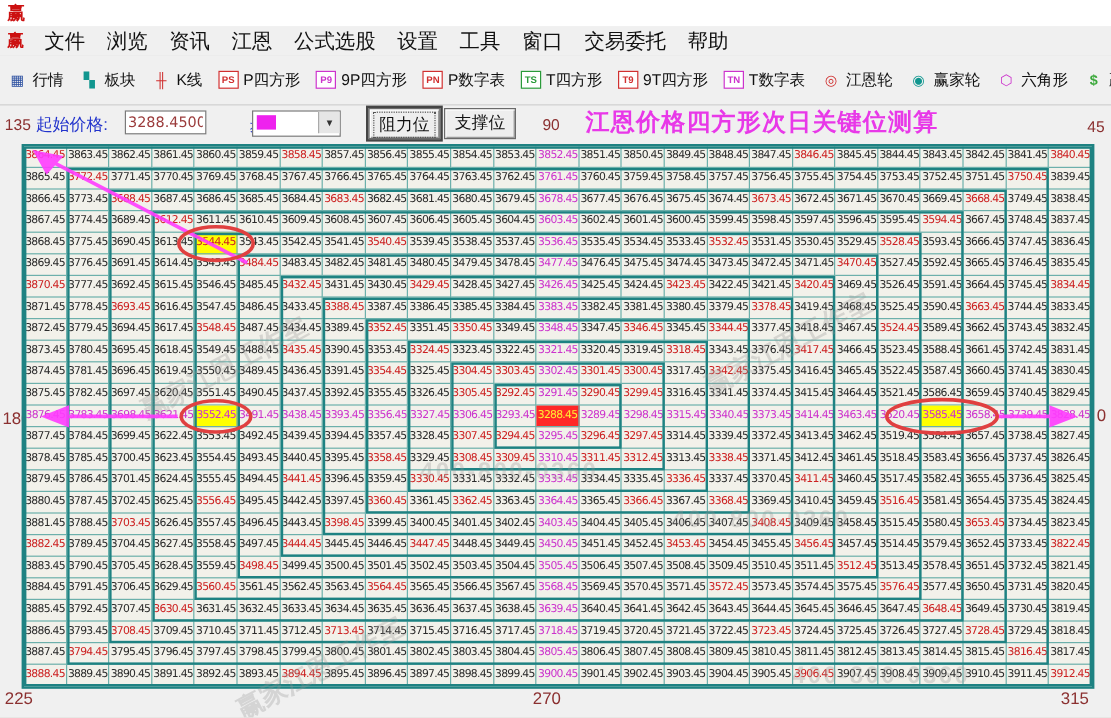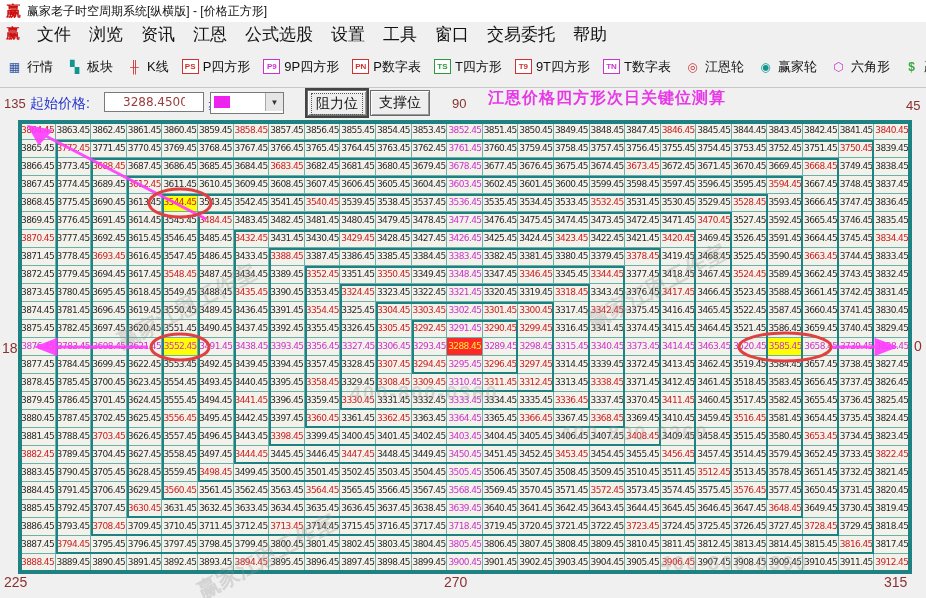--- a/index.html
+++ b/index.html
@@ -25,31 +25,31 @@
   .tb-icon{display:inline-flex;align-items:center;justify-content:center;width:17px;height:15px;
     font-size:12px;font-weight:bold;margin-right:4px;}
   .tb-icon.boxed{border:1px solid currentColor;font-size:8px;width:15px;height:13px;background:#fff;}
   .tb-label{font-size:13px;color:#111;white-space:nowrap;}
 
   
   #controls{position:absolute;left:0;top:88px;width:926px;height:32px;background:#f0f0f0;text-decoration:underline;}
   .angle{position:absolute;color:#8b3030;font-size:13px;}
   .ctl-label{position:absolute;color:#2233cc;font-size:14px;top:7px;}
   #start-price-input{position:absolute;left:104px;top:4px;width:62px;height:18px;border:1px solid #7a7a7a;
-    background:#fff;color:#9b3b3b;font-size:12px;font-family:"DejaVu Sans",sans-serif;padding:0 18px;text-align:center;}
+    background:#fff;color:#9b3b3b;font-size:12px;font-family:"DejaVu Sans",sans-serif;padding:0 2px;text-align:center;}
   #step-combo{position:absolute;left:210px;top:4px;width:72px;height:20px;background:#fff;border:1px solid #7a7a7a;display:flex;}
   #step-swatch{width:16px;height:12px;background:#ee22ee;margin:3px 0 0 3px;}
   #step-arrow-btn{margin-left:auto;width:17px;height:18px;background:#e6e6e6;border-left:1px solid #aaa;
     font-size:8px;color:#333;display:flex;align-items:center;justify-content:center;}
   .btn{position:absolute;top:2px;height:24px;background:#eeeeee;border:1px solid #6a6a6a;
     box-shadow:inset 1px 1px 0 #ffffff, inset -1px -1px 0 #9a9a9a;font-size:14px;color:#111;
     display:flex;align-items:center;justify-content:center;cursor:default;}
   .btn.default-btn{outline:2px solid #444;outline-offset:0;}
   .btn.default-btn .inner{border:1px dotted #555;padding:1px 4px;}
-  #heading{position:absolute;left:488px;top:0px;color:#e838e8;font-size:16px;font-weight:bold;letter-spacing:1px;white-space:nowrap;}
+  #heading{position:absolute;left:488px;top:0px;color:#e838e8;font-size:20px;font-weight:bold;letter-spacing:1px;white-space:nowrap;}
 
   
   #gridwrap{position:absolute;left:18px;top:120px;width:890px;height:450px;border:2px solid #1e8282;box-sizing:content-box;background:#f2f1ea;}
   #grid{position:absolute;left:0;top:0;display:grid;grid-template-columns:repeat(25,35.6px);grid-auto-rows:18px;}
   .cell{box-sizing:border-box;border-right:1px solid #6cb0ab;border-bottom:1px solid #6cb0ab;
     font-family:"DejaVu Sans",sans-serif;font-size:9px;letter-spacing:-0.6px;line-height:17px;
     padding-left:1px;overflow:hidden;white-space:nowrap;color:#2a2a2a;}
   .cell.red{color:#cc2222;}
   .cell.mag{color:#cc33cc;text-align:center;}
   .cell.ylw{background:#ffff00;}
@@ -63,21 +63,20 @@
   
   #bottomstrip .angle{font-size:14px;}
 </style>
 </head>
 <body>
 
 <div id="app">
 
   <div id="titlebar">
     <span class="logo">赢</span>
-    <span class="title">赢家老子时空周期系统[纵横版] - [价格正方形]</span>
   </div>
 
   <div id="menubar">
     <span class="logo">赢</span>
     <span id="menu-items"><span class="menu-item">文件</span><span class="menu-item">浏览</span><span class="menu-item">资讯</span><span class="menu-item">江恩</span><span class="menu-item">公式选股</span><span class="menu-item">设置</span><span class="menu-item">工具</span><span class="menu-item">窗口</span><span class="menu-item">交易委托</span><span class="menu-item">帮助</span></span>
   </div>
 
   <div id="toolbar">
       <span class="tb-item">
         <span class="tb-icon" style="color: rgb(43, 79, 160);">▦</span>

